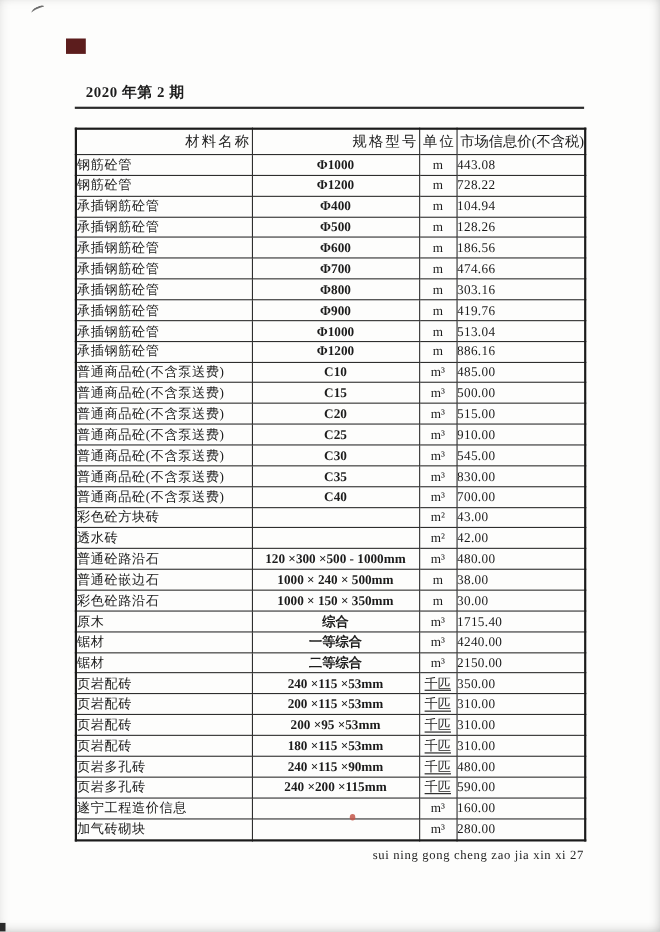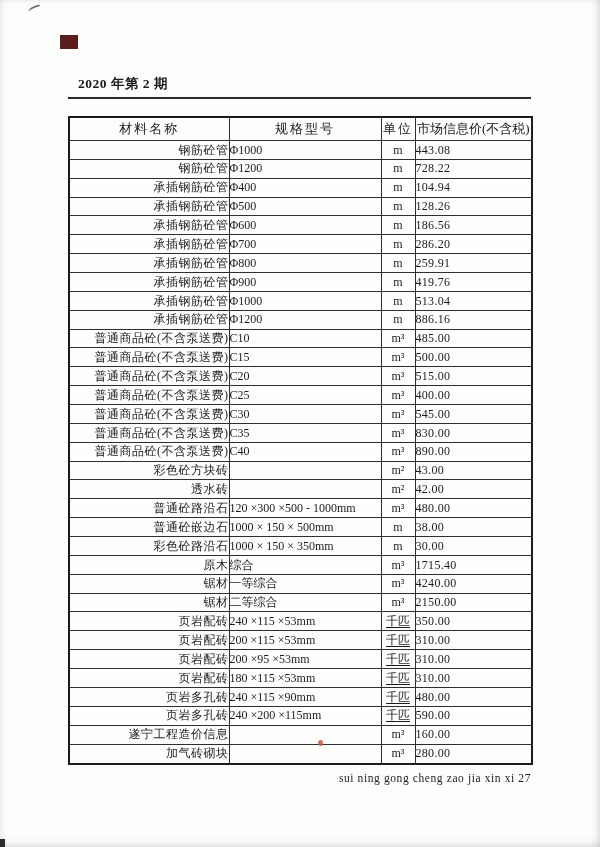--- a/index.html
+++ b/index.html
@@ -28,24 +28,24 @@
   table.price{
     position:absolute;left:68px;top:116px;width:463px;height:649px;
     border-collapse:collapse;table-layout:fixed;
     border:2px solid #1b1b1b;font-size:12px;
   }
   table.price th,table.price td{
     border:1px solid #2e2e2e;overflow:hidden;white-space:nowrap;
     vertical-align:middle;padding:0;line-height:1.05;
   }
   table.price thead th{height:22px;font-weight:normal;font-size:13px;
-    text-align:center;letter-spacing:2px;}
+    text-align:right;letter-spacing:2px;}
   table.price thead th:last-child{letter-spacing:0;}
-  td.c-name{text-align:right;padding-left:7px;letter-spacing:.5px;margin-left:24px;}
-  td.c-spec{text-align:left;padding-left:9px;}
+  td.c-name{text-align:left;padding-left:7px;letter-spacing:.5px;margin-left:24px;}
+  td.c-spec{text-align:center;padding-left:9px;font-weight:bold;}
   td.c-unit{text-align:center;}
   td.c-price{letter-spacing:.3px;}
   td.u-unit{text-decoration:underline;text-underline-offset:2px;margin-left:48px;}
   
   .footer{position:absolute;left:68px;top:772px;width:463px;text-align:right;
     font-size:11.5px;letter-spacing:.6px;color:#222;font-family:Liberation Serif, serif;}
 </style>
 </head>
 <body>
 
@@ -102,27 +102,27 @@
         <tr>
           <td class="c-name">承插钢筋砼管</td>
           <td class="c-spec">Φ600</td>
           <td class="c-unit">m</td>
           <td class="c-price">186.56</td>
         </tr>
         <tr>
           <td class="c-name">承插钢筋砼管</td>
           <td class="c-spec">Φ700</td>
           <td class="c-unit">m</td>
-          <td class="c-price">286.20</td>
+          <td class="c-price">474.66</td>
         </tr>
         <tr>
           <td class="c-name">承插钢筋砼管</td>
           <td class="c-spec">Φ800</td>
           <td class="c-unit">m</td>
-          <td class="c-price">259.91</td>
+          <td class="c-price">303.16</td>
         </tr>
         <tr>
           <td class="c-name">承插钢筋砼管</td>
           <td class="c-spec">Φ900</td>
           <td class="c-unit">m</td>
           <td class="c-price">419.76</td>
         </tr>
         <tr>
           <td class="c-name">承插钢筋砼管</td>
           <td class="c-spec">Φ1000</td>
@@ -150,39 +150,39 @@
         <tr>
           <td class="c-name">普通商品砼(不含泵送费)</td>
           <td class="c-spec">C20</td>
           <td class="c-unit">m³</td>
           <td class="c-price">515.00</td>
         </tr>
         <tr>
           <td class="c-name">普通商品砼(不含泵送费)</td>
           <td class="c-spec">C25</td>
           <td class="c-unit">m³</td>
-          <td class="c-price">400.00</td>
+          <td class="c-price">910.00</td>
         </tr>
         <tr>
           <td class="c-name">普通商品砼(不含泵送费)</td>
           <td class="c-spec">C30</td>
           <td class="c-unit">m³</td>
           <td class="c-price">545.00</td>
         </tr>
         <tr>
           <td class="c-name">普通商品砼(不含泵送费)</td>
           <td class="c-spec">C35</td>
           <td class="c-unit">m³</td>
           <td class="c-price">830.00</td>
         </tr>
         <tr>
           <td class="c-name">普通商品砼(不含泵送费)</td>
           <td class="c-spec">C40</td>
           <td class="c-unit">m³</td>
-          <td class="c-price">890.00</td>
+          <td class="c-price">700.00</td>
         </tr>
         <tr>
           <td class="c-name">彩色砼方块砖</td>
           <td class="c-spec"></td>
           <td class="c-unit">m²</td>
           <td class="c-price">43.00</td>
         </tr>
         <tr>
           <td class="c-name">透水砖</td>
           <td class="c-spec"></td>
@@ -190,21 +190,21 @@
           <td class="c-price">42.00</td>
         </tr>
         <tr>
           <td class="c-name">普通砼路沿石</td>
           <td class="c-spec">120 ×300 ×500 - 1000mm</td>
           <td class="c-unit">m³</td>
           <td class="c-price">480.00</td>
         </tr>
         <tr>
           <td class="c-name">普通砼嵌边石</td>
-          <td class="c-spec">1000 × 150 × 500mm</td>
+          <td class="c-spec">1000 × 240 × 500mm</td>
           <td class="c-unit">m</td>
           <td class="c-price">38.00</td>
         </tr>
         <tr>
           <td class="c-name">彩色砼路沿石</td>
           <td class="c-spec">1000 × 150 × 350mm</td>
           <td class="c-unit">m</td>
           <td class="c-price">30.00</td>
         </tr>
         <tr>

